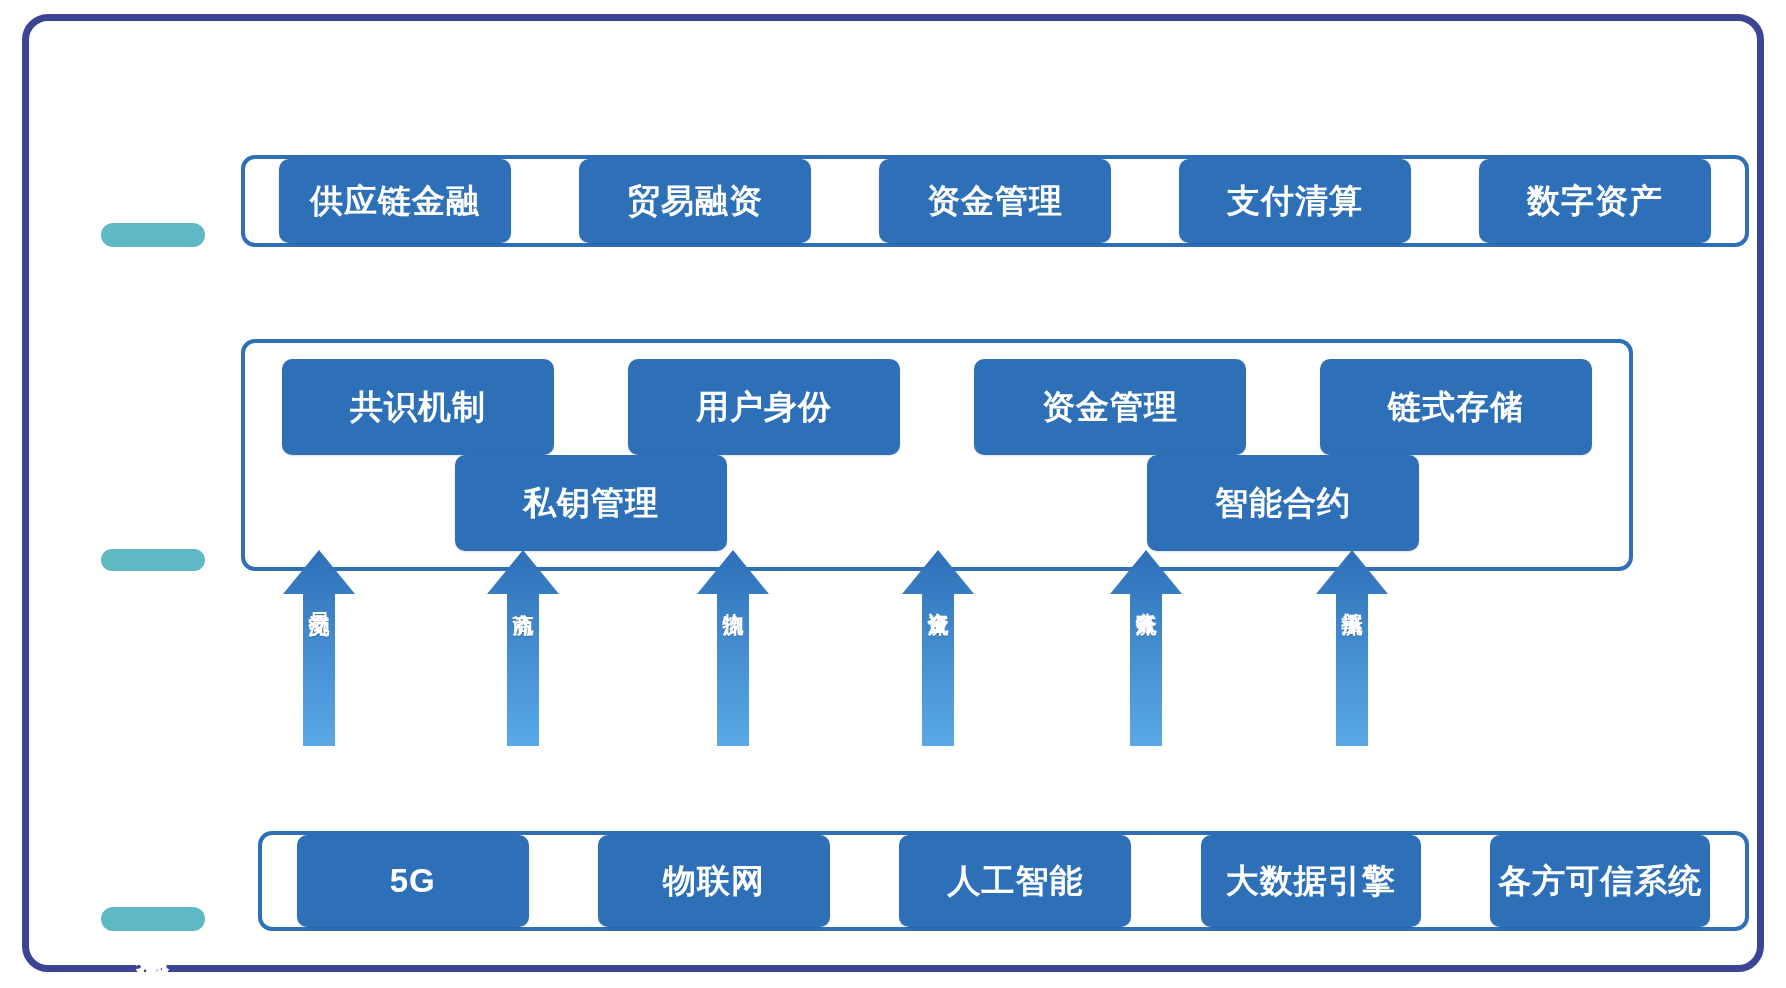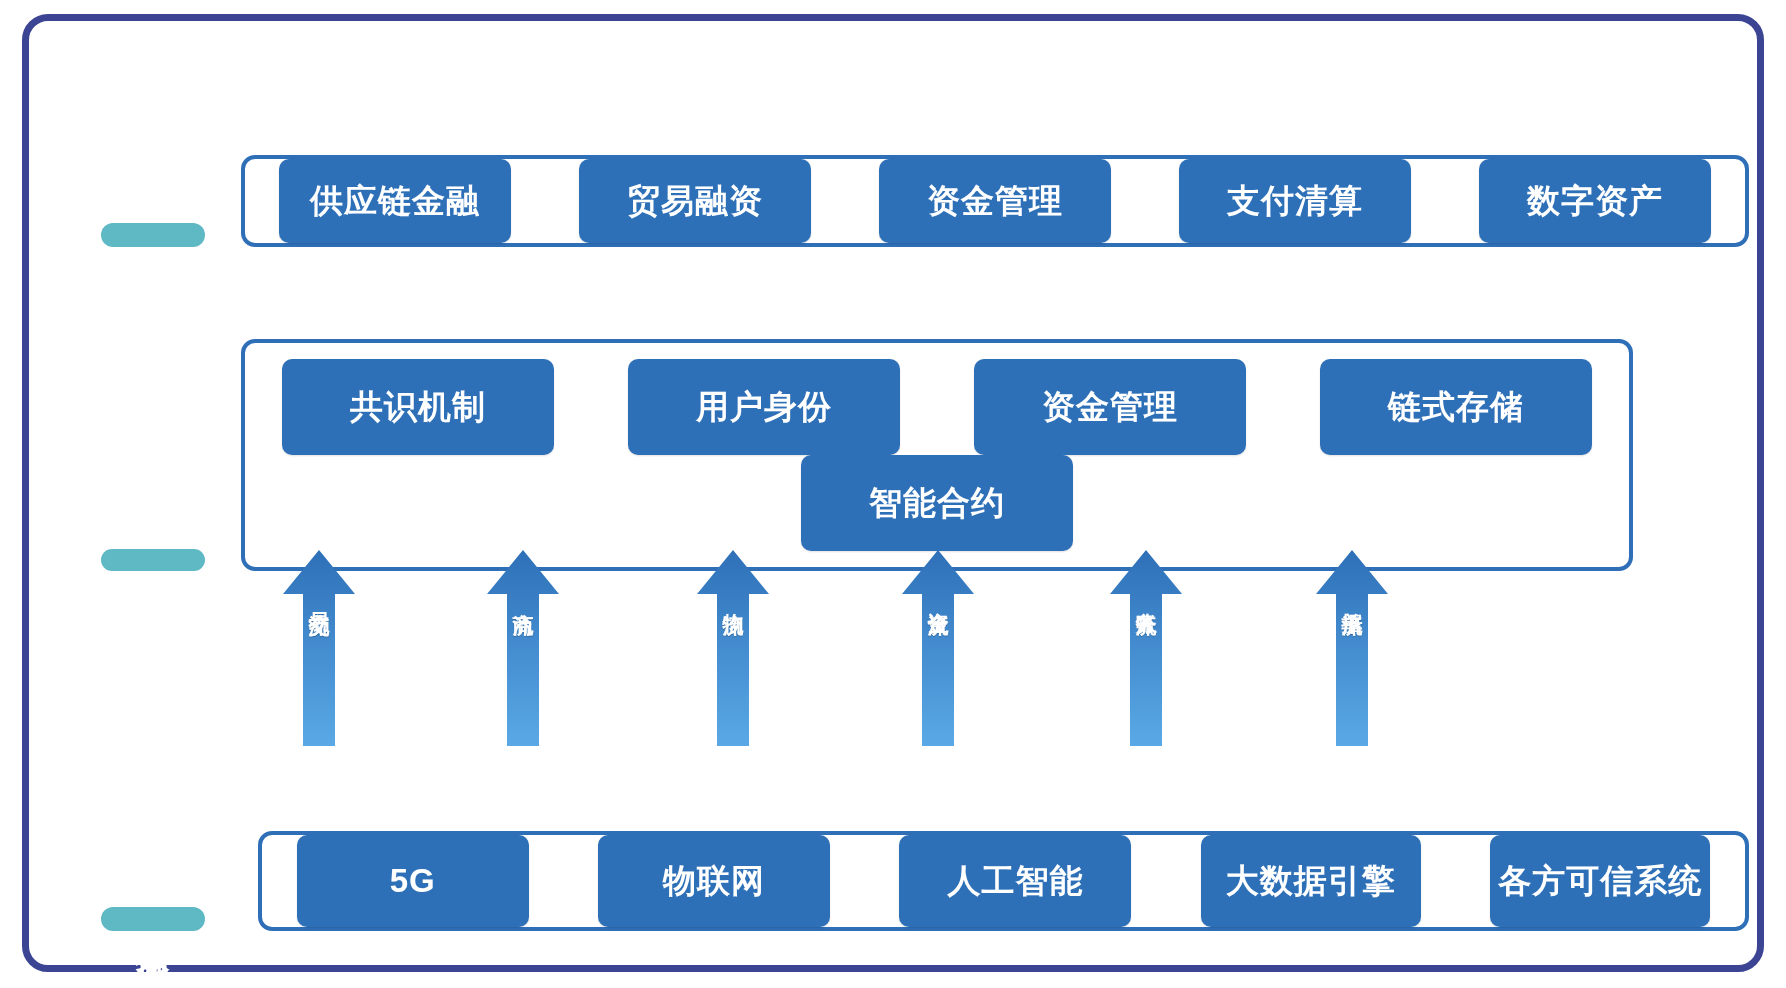--- a/index.html
+++ b/index.html
@@ -164,20 +164,21 @@
   <div class="layer-row" id="blockchain-layer">
     <div class="layer-label">区块链平台</div>
     <div class="layer-panel">
       <div class="tile-row">
         <div class="tile">共识机制</div>
         <div class="tile">用户身份</div>
         <div class="tile">资金管理</div>
         <div class="tile">链式存储</div>
       </div>
       <div class="tile-row">
+        <div class="tile">私钥管理</div>
         <div class="tile">智能合约</div>
       </div>
     </div>
   </div>
 
   <div class="layer-row" id="datasource-layer">
     <div class="layer-label">数据源</div>
     <div class="layer-panel">
       <div class="tile-row">
         <div class="tile">5G</div>

